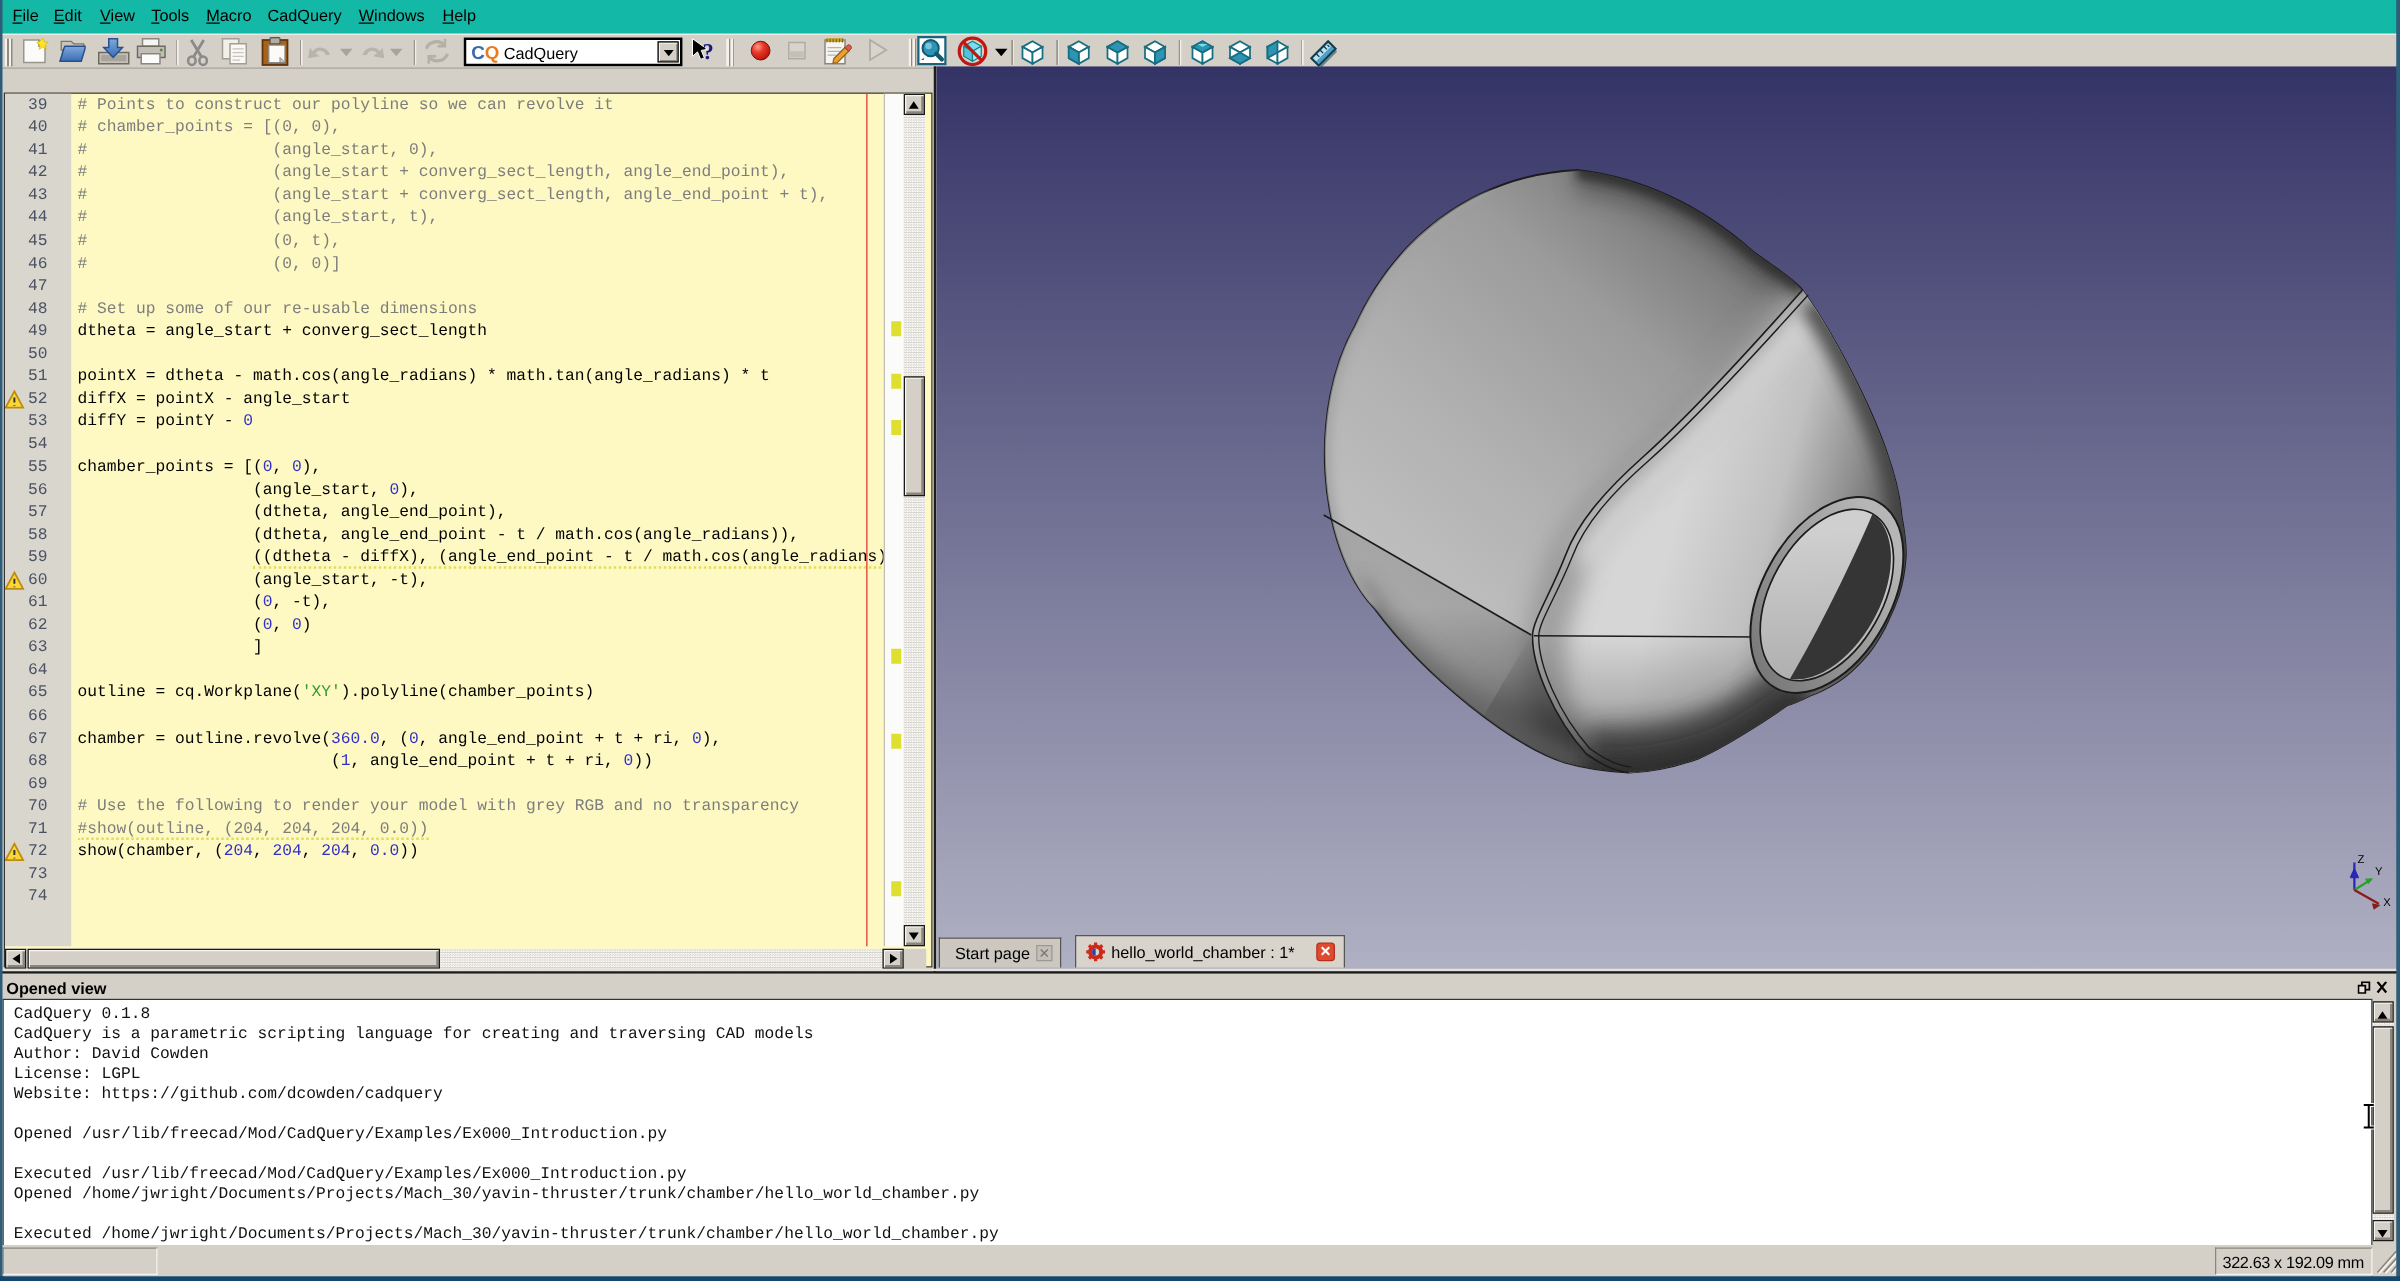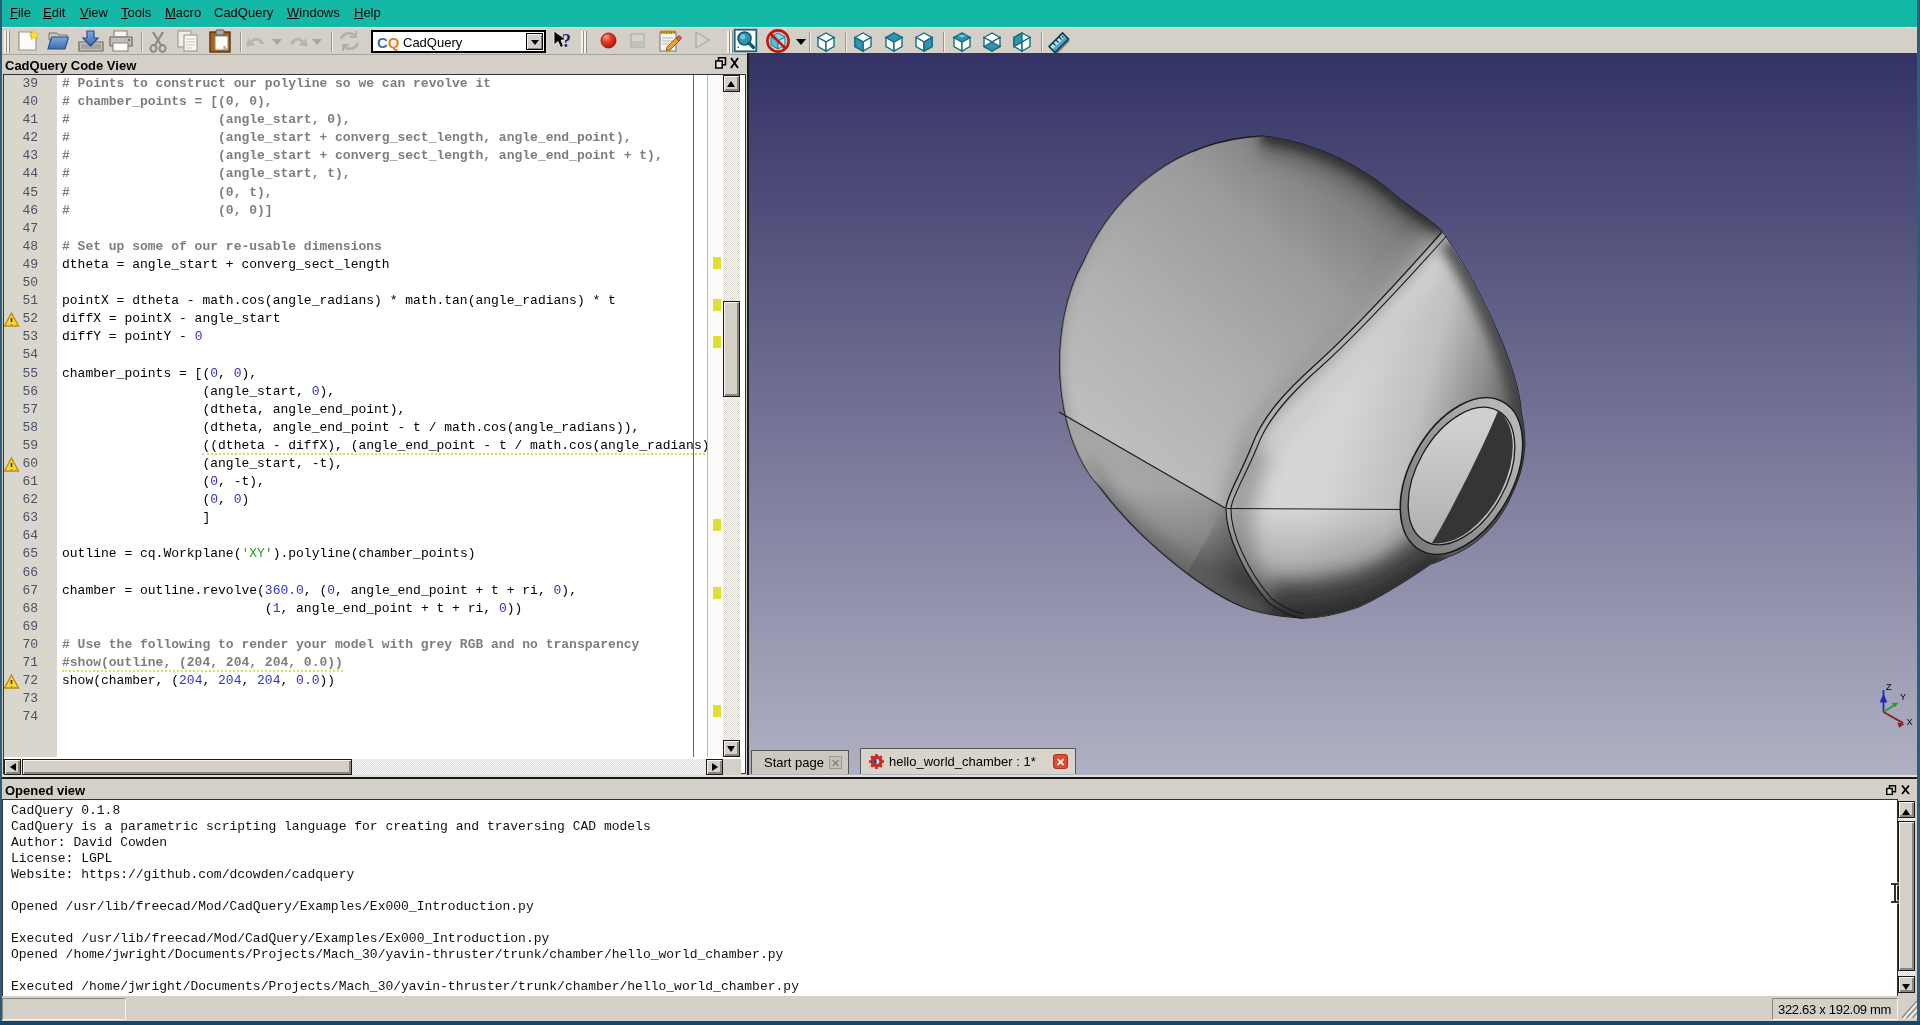--- a/index.html
+++ b/index.html
@@ -18,26 +18,26 @@
 
 #combo { position:absolute; left:371px; top:2px; width:175px; height:23px; background:#fff; border:2px solid #000; }
 #combo .cq { position:absolute; left:4px; top:2px; font-size:15px; font-weight:bold; }
 #combo .txt { position:absolute; left:30px; top:3px; font-size:13px; color:#000; }
 #combo .btn { position:absolute; right:1px; top:1px; width:17px; height:17px; background:#d4d0c8; border:1px solid #000; box-shadow:inset 1px 1px 0 #f5f2ec, inset -1px -1px 0 #8a867e; }
 #combo .btn:after { content:""; position:absolute; left:4px; top:6px; border:4px solid transparent; border-top:5px solid #000; }
 
 #codepanel { position:absolute; left:0; top:54px; width:749px; height:724px; background:#d4d0c8; border-top:1px solid #a8a49c; }
 #cvtitle { position:absolute; left:0; top:0; width:749px; height:19px; font-size:13px; font-weight:bold; color:#000; }
 #cvtitle .t { position:absolute; left:5px; top:3px; }
-#editor { position:absolute; left:3px; top:19px; width:743px; height:700px; background:#ffffff; border:1px solid #333; }
+#editor { position:absolute; left:3px; top:19px; width:743px; height:700px; background:#fef9c3; border:1px solid #333; }
 #gutter { position:absolute; left:0; top:0; width:53px; height:682px; background:#d9d6ce; color:#4a5264;
   font-family:"Liberation Mono", monospace; font-size:13px; line-height:18.1px; text-align:right; padding-right:19px; white-space:pre; }
 #code { position:absolute; left:58px; top:0; width:645px; height:682px; overflow:hidden;
   font-family:"Liberation Mono", monospace; font-size:13px; line-height:18.1px; white-space:pre; color:#000; }
-#code .c { color:#7d7d7d;font-weight:bold; }
+#code .c { color:#7d7d7d; }
 #code .n { color:#3030c8; }
 #code .s { color:#2e9b2e; }
 .wavy { border-bottom:2px dotted #dede5a; }
 #redline { position:absolute; left:689px; top:0; width:1px; height:682px; background:#e03030; }
 #annot { position:absolute; left:703px; top:0; width:17px; height:682px; background:#fbfbfa; border-left:1px solid #c0bdb5; }
 #annot i { position:absolute; left:5px; width:8px; height:12px; background:#dfdf30; }
 
 .sbbtn { position:absolute; background:#d4d0c8; border:1px solid #1a1a1a; box-shadow:inset 1px 1px 0 #f8f5f0, inset -2px -2px 0 #8a867e; }
 .sbthumb { position:absolute; background:#d4d0c8; border:1px solid #1a1a1a; box-shadow:inset 1px 1px 0 #f8f5f0, inset -2px -2px 0 #8a867e; }
 .sbtrack { position:absolute; background:repeating-conic-gradient(#ffffff 0 25%, #d8d5ce 0 50%) 0 0/2px 2px; }
@@ -235,30 +235,20 @@
     <g transform="translate(1046,3)">
       <polygon points="3,16.5 16.5,3 22.5,9 9,22.5" fill="#4aa0c8" stroke="#123a4a" stroke-width="1.6"></polygon>
       <polygon points="4.5,16.5 16.5,4.5 19,7 7,19" fill="#bce0ee"></polygon>
       <path d="M7,13 l2.5,2.5 M10,10 l2.5,2.5 M13,7 l2.5,2.5 M16,6 l1.5,1.5" stroke="#123a4a" stroke-width="1.1"></path>
       <path d="M9,22.5 l13.5,-13.5 1,2.5 -12,12 z" fill="#1a4a5a" opacity="0.55"></path>
     </g>
   </svg>
 </div>
 
 <div id="codepanel">
-  <div id="cvtitle">
-      <span class="t">CadQuery Code View</span>
-    <svg class="abs" style="right:10px;top:2px" width="24" height="12" viewBox="0 0 24 12">
-      <g stroke="#000" fill="none" stroke-width="1.5">
-        <rect x="3.5" y="0.75" width="7" height="7"></rect>
-        <rect x="0.75" y="4" width="6.5" height="7" fill="#e8e5df"></rect>
-        <path d="M16 1 L23 11 M23 1 L16 11" stroke-width="1.9"></path>
-      </g>
-    </svg>
-  </div>
   <div style="position:absolute;left:0;top:721px;width:749px;height:3px;background:#fafaf8"></div>
   <div id="editor">
     <div id="gutter">39
 40
 41
 42
 43
 44
 45
 46

